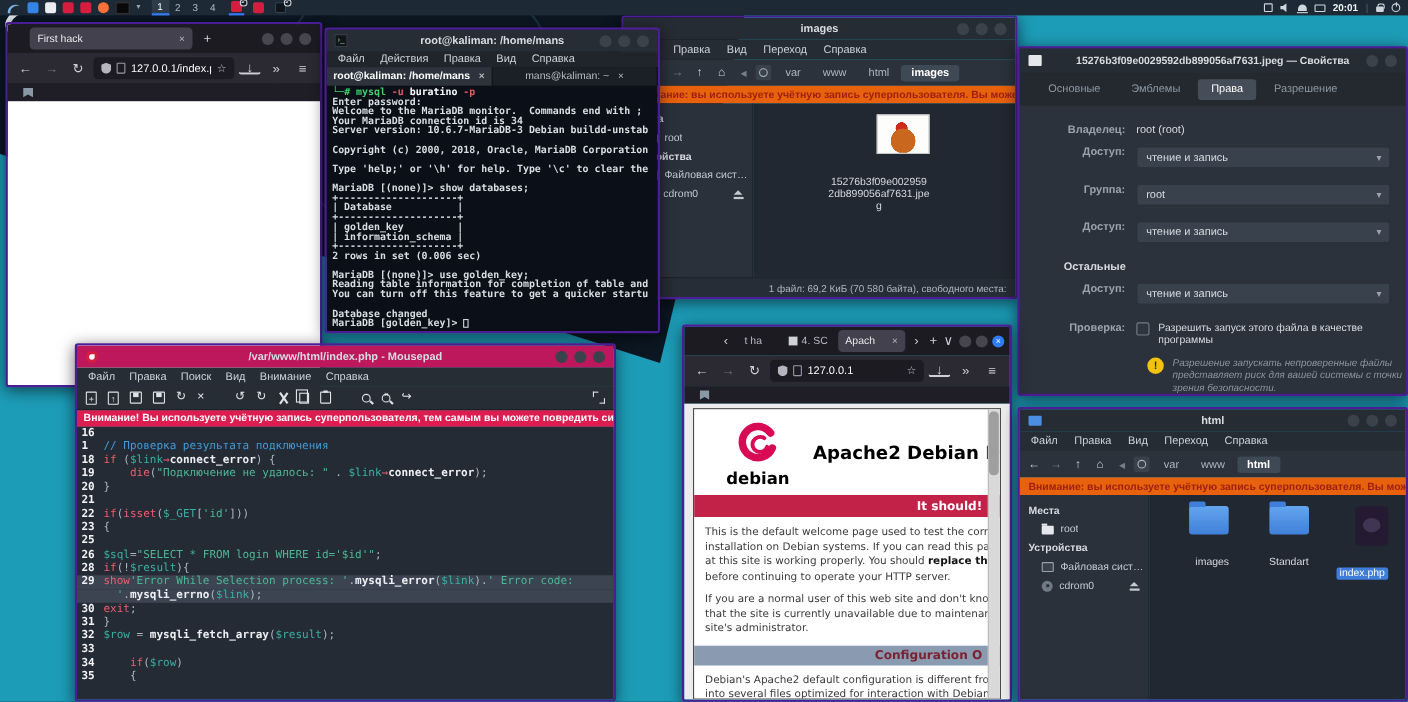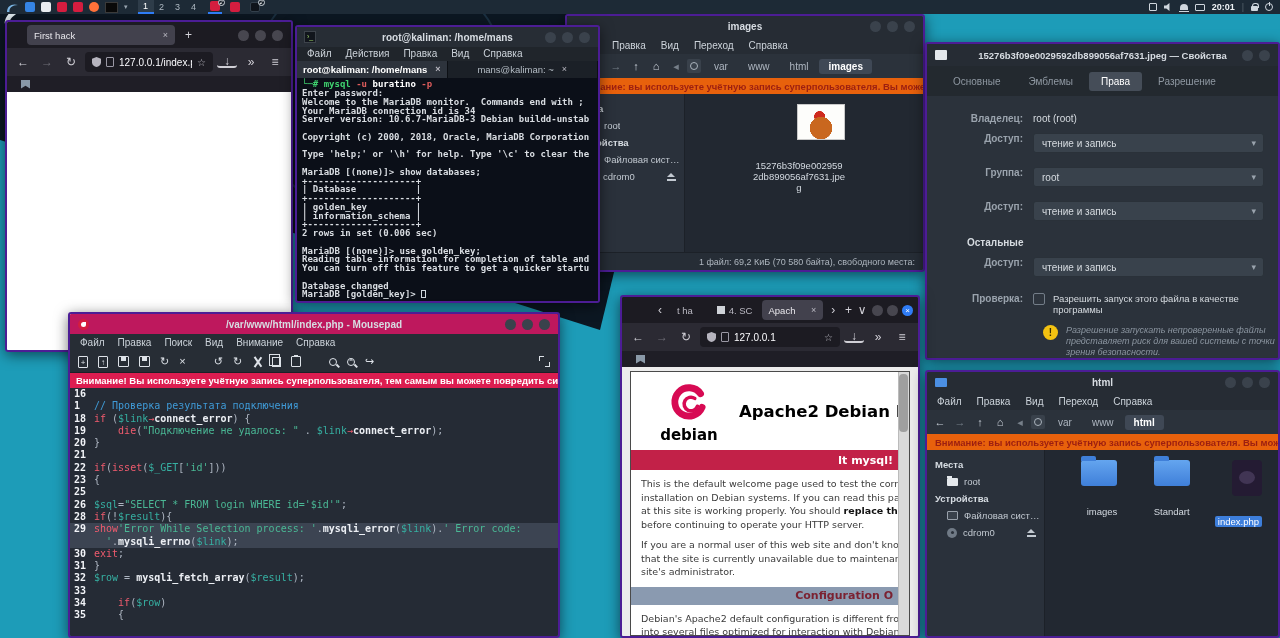--- a/index.html
+++ b/index.html
@@ -548,21 +548,21 @@
       <div class="ap-head">
         <div class="ap-logo-wrap">
           <svg width="42" height="42" viewBox="0 0 40 40">
             <path d="M31 13 A13.5 13.5 0 1 0 32.5 26" fill="none" stroke="#d70a53" stroke-width="6.5" stroke-linecap="round"></path>
             <path d="M25.5 17.5 a6.5 6.5 0 1 0 2.5 7.5" fill="none" stroke="#d70a53" stroke-width="3.4" stroke-linecap="round"></path>
           </svg>
           <div class="ap-debian">debian</div>
         </div>
         <div class="ap-title">Apache2 Debian D</div>
       </div>
-      <div class="ap-band">It mysql!</div>
+      <div class="ap-band">It should!</div>
       <div class="ap-p">
           <div class="apl"><span class="t">This is the default welcome page used to test the correct</span></div>
           <div class="apl"><span class="t">installation on Debian systems. If you can read this page</span></div>
           <div class="apl"><span class="t">at this site is working properly. You should </span><span class="b">replace this f</span></div>
           <div class="apl"><span class="t">before continuing to operate your HTTP server.</span></div>
         </div>
       <div class="ap-p">
           <div class="apl"><span class="t">If you are a normal user of this web site and don't know v</span></div>
           <div class="apl"><span class="t">that the site is currently unavailable due to maintenance</span></div>
           <div class="apl"><span class="t">site's administrator.</span></div>

